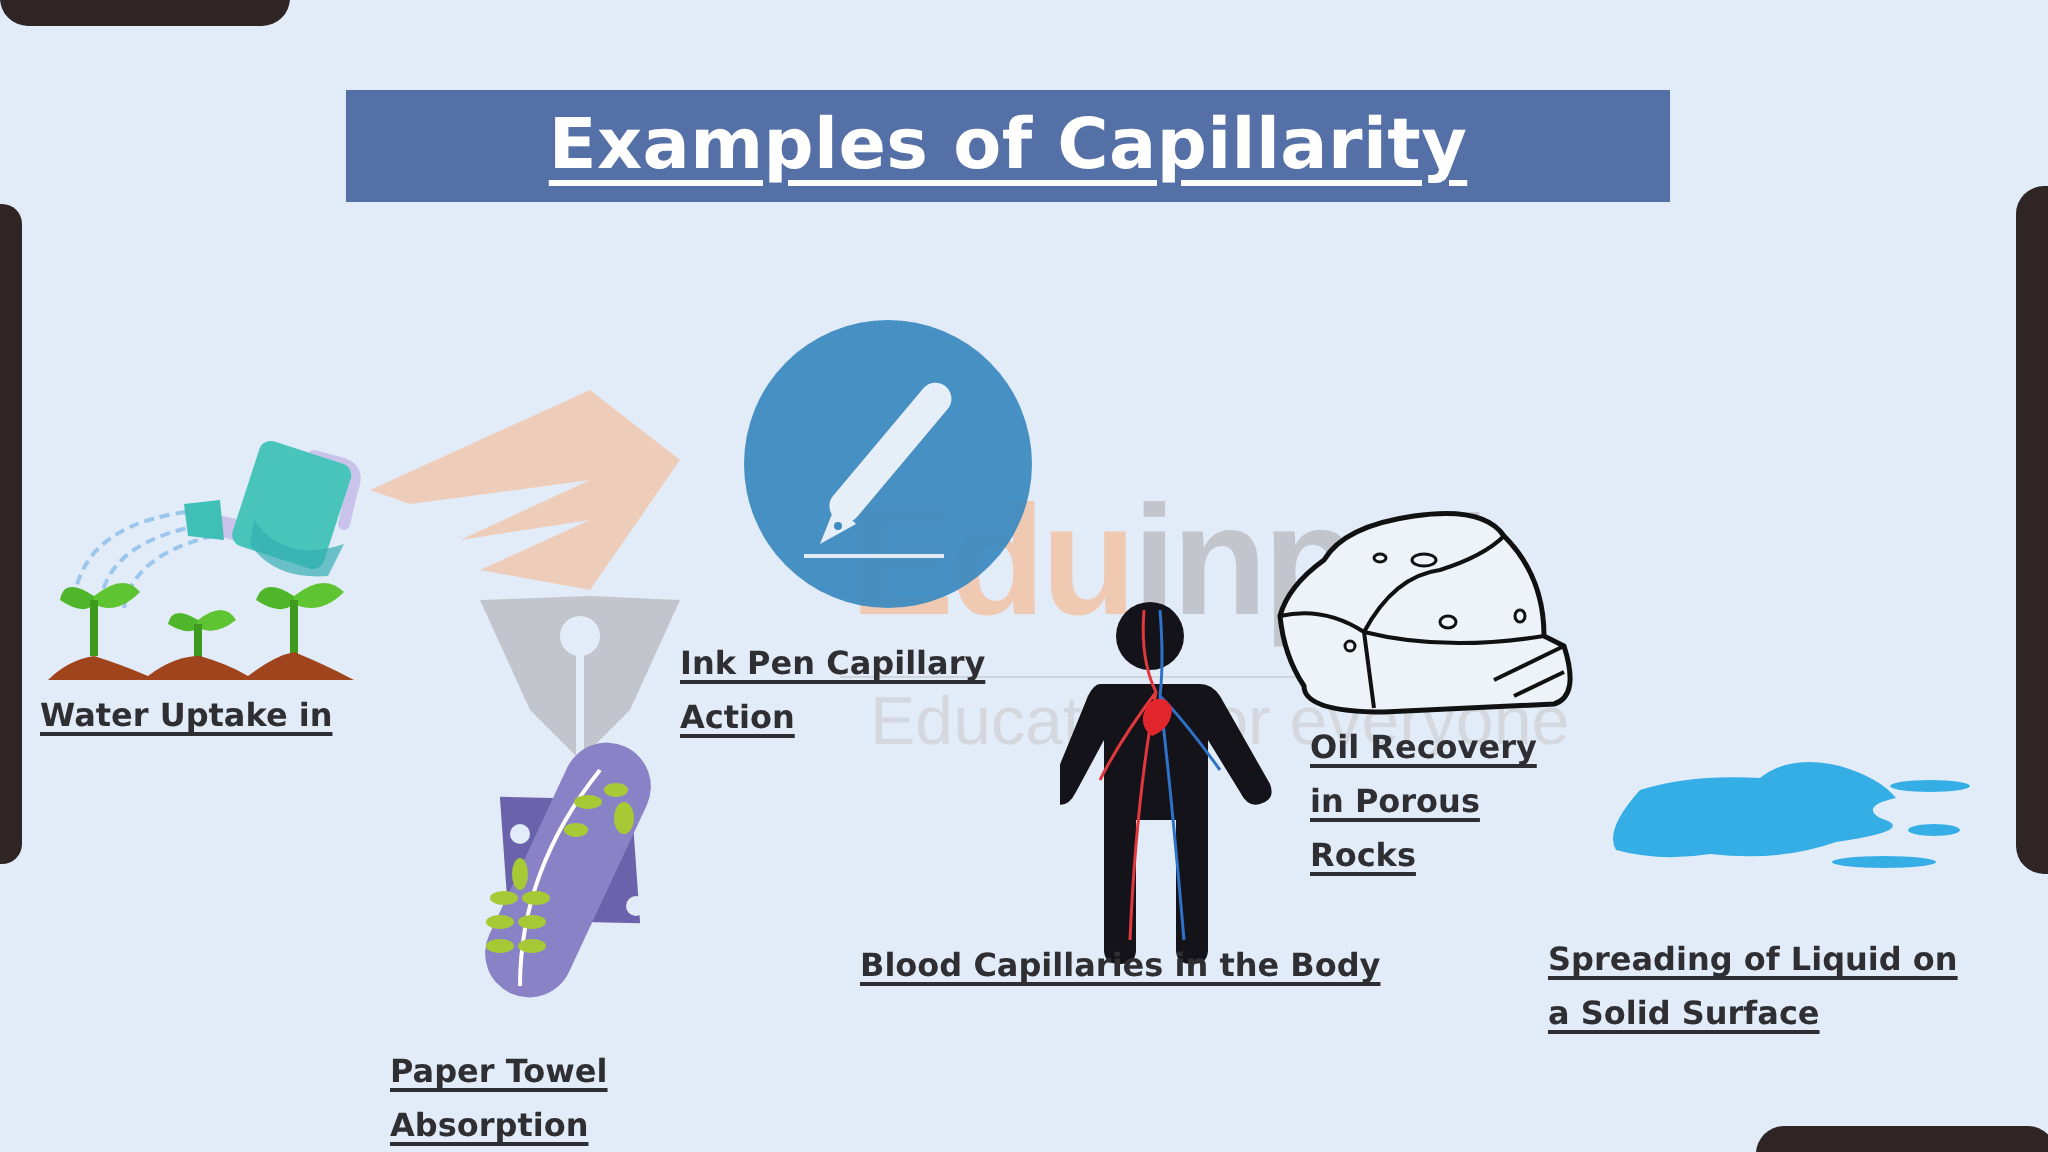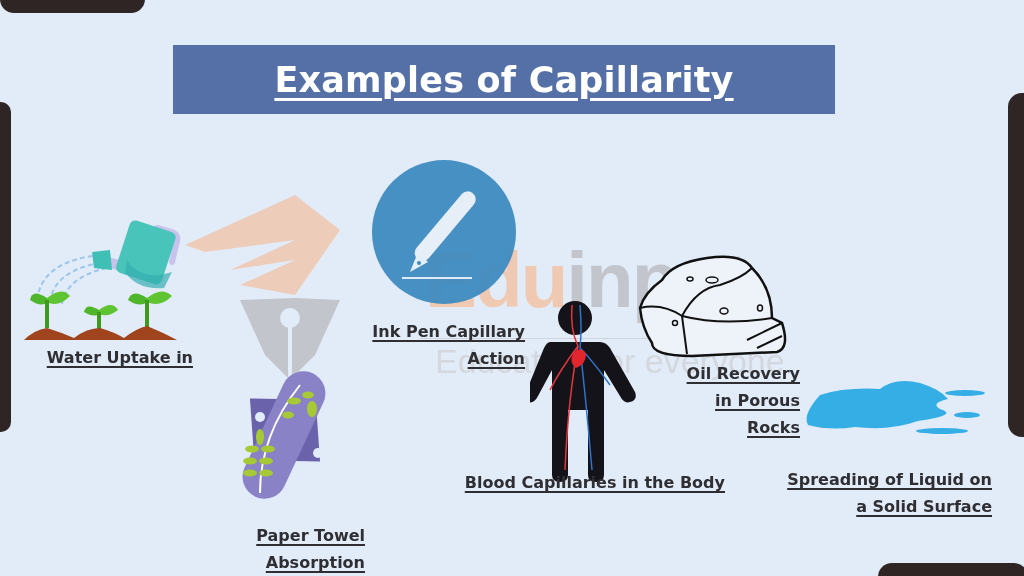--- a/index.html
+++ b/index.html
@@ -1,21 +1,21 @@
 <!DOCTYPE html>
 <html><head>
 <meta charset="utf-8">
 <style>
   html, body { margin:0; padding:0; }
   body { width:1024px; height:576px; position:relative; overflow:hidden; background:#e2ecf8; font-family:"DejaVu Sans", sans-serif; }
   .abs { position:absolute; }
   .frame-bar { position:absolute; background:#2e2524; }
-  .title-box { position:absolute; left:173px; top:45px; width:662px; height:69px; background:#5570a6; display:flex; align-items:center; justify-content:center; }
+  .title-box { position:absolute; left:173px; top:45px; width:662px; height:56px; background:#5570a6; display:flex; align-items:center; justify-content:center; }
   .title-text { color:#ffffff; font-size:35px; font-weight:bold; text-decoration:underline; text-decoration-thickness:3px; text-underline-offset:6px; letter-spacing:0.2px; font-family:"DejaVu Sans", sans-serif; }
-  .label { position:absolute; color:#2f2f33; font-weight:bold; font-size:16px; text-align:right; line-height:27px; text-decoration:underline; text-decoration-thickness:2px; text-underline-offset:3px; font-family:"DejaVu Sans", sans-serif; }
+  .label { position:absolute; color:#2f2f33; font-weight:bold; font-size:16px; text-align:left; line-height:27px; text-decoration:underline; text-decoration-thickness:2px; text-underline-offset:3px; font-family:"DejaVu Sans", sans-serif; }
   .label span { display:block; }
   .watermark-text { position:absolute; font-family:"Liberation Sans", sans-serif; font-weight:bold; }
   svg { display:block; }
 </style>
 </head>
 <body>
 
 <div class="frame-bar" style="left:0;top:-20px;width:145px;height:33px;border-radius:0 0 14px 14px;"></div>
 <div class="frame-bar" style="left:-10px;top:102px;width:21px;height:330px;border-radius:0 10px 10px 0;"></div>
 <div class="frame-bar" style="left:1008px;top:93px;width:30px;height:344px;border-radius:14px 0 0 14px;"></div>
@@ -61,21 +61,21 @@
       <path d="M77,100 Q64,92 62,102 Q72,108 77,104 Z" fill="#4fb52a"></path>
       <path d="M77,100 Q90,90 96,100 Q86,108 77,104 Z" fill="#5fc432"></path>
       <rect x="75" y="102" width="4" height="18" fill="#3d9a1d"></rect>
       <path d="M125,88 Q110,78 106,90 Q118,98 125,92 Z" fill="#4fb52a"></path>
       <path d="M125,88 Q140,76 150,86 Q138,98 125,92 Z" fill="#5fc432"></path>
       <rect x="123" y="90" width="4" height="28" fill="#3d9a1d"></rect>
       <path d="M2,130 Q12,120 25,118 Q38,122 52,128 Q65,118 78,118 Q92,122 102,128 Q115,118 125,116 Q140,122 155,130 Z" fill="#a0441e"></path>
     </g>
   </svg>
 </div>
-<div class="label" style="left:8px;top:344px;width:185px;">
+<div class="label" style="left:20px;top:344px;width:185px;">
   <span>Water Uptake in</span>
 </div>
 
 <div class="abs" style="left:230px;top:365px;">
   <svg width="110" height="140" viewBox="0 0 110 140">
     <polygon points="15,40 80,30 95,90 30,100" fill="#6a62ab" transform="rotate(10 55 65)"></polygon>
     <circle cx="30" cy="52" r="5" fill="#e2ecf8"></circle>
     <circle cx="88" cy="88" r="5" fill="#e2ecf8"></circle>
     <rect x="32" y="2" width="44" height="136" rx="22" fill="#8a82c6" transform="rotate(25 54 70)"></rect>
     <path d="M30,128 Q30,70 70,20" stroke="#ffffff" stroke-width="2" fill="none"></path>

